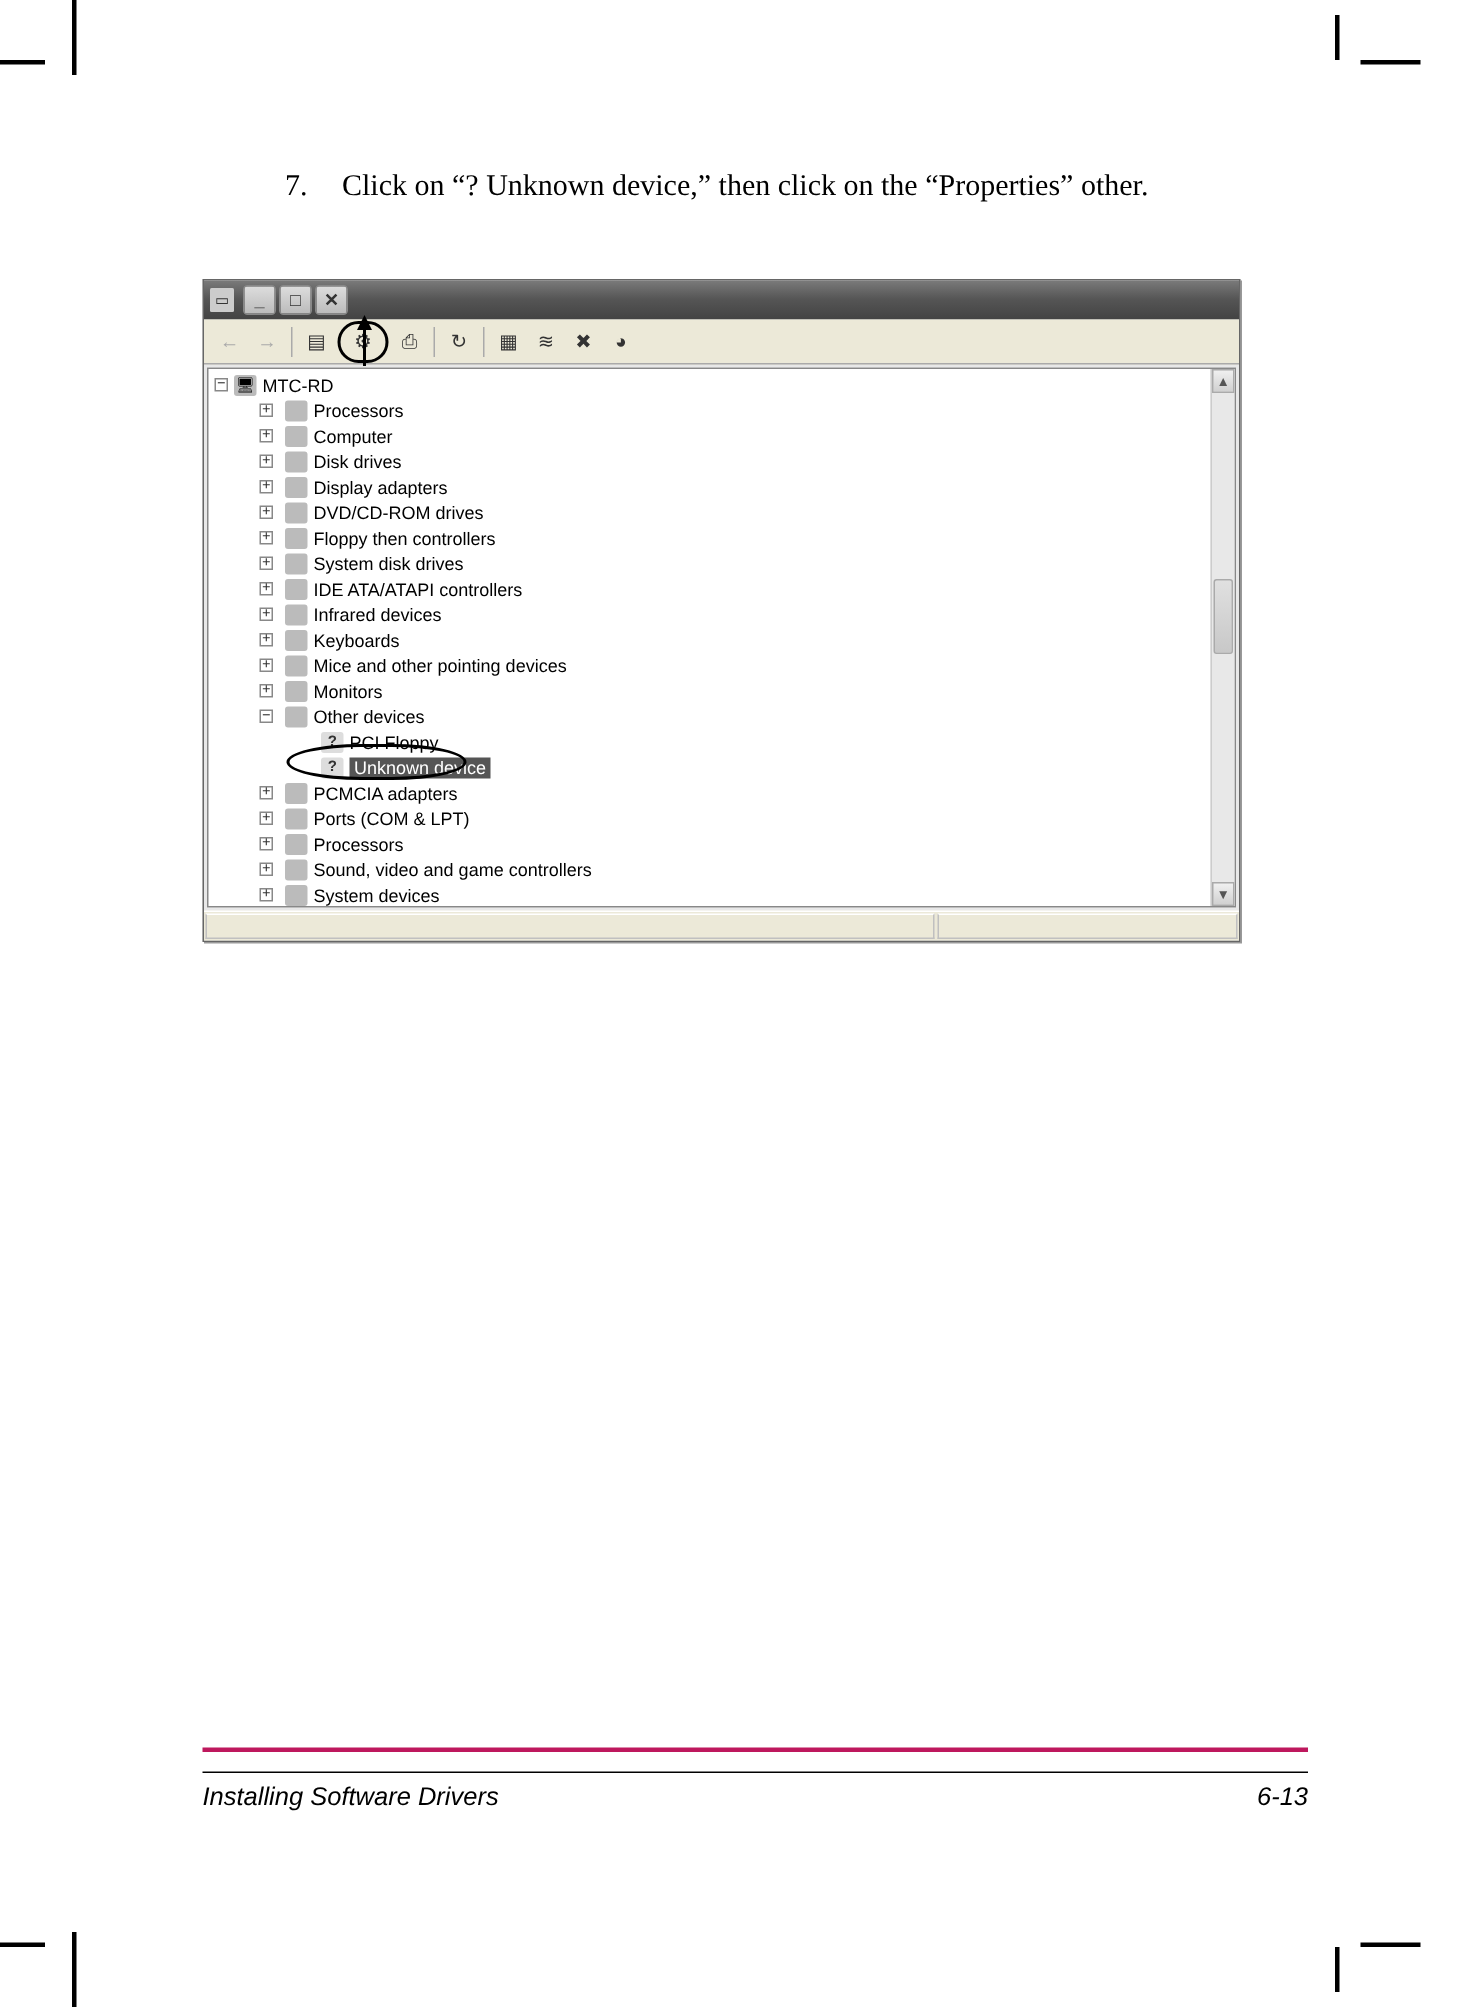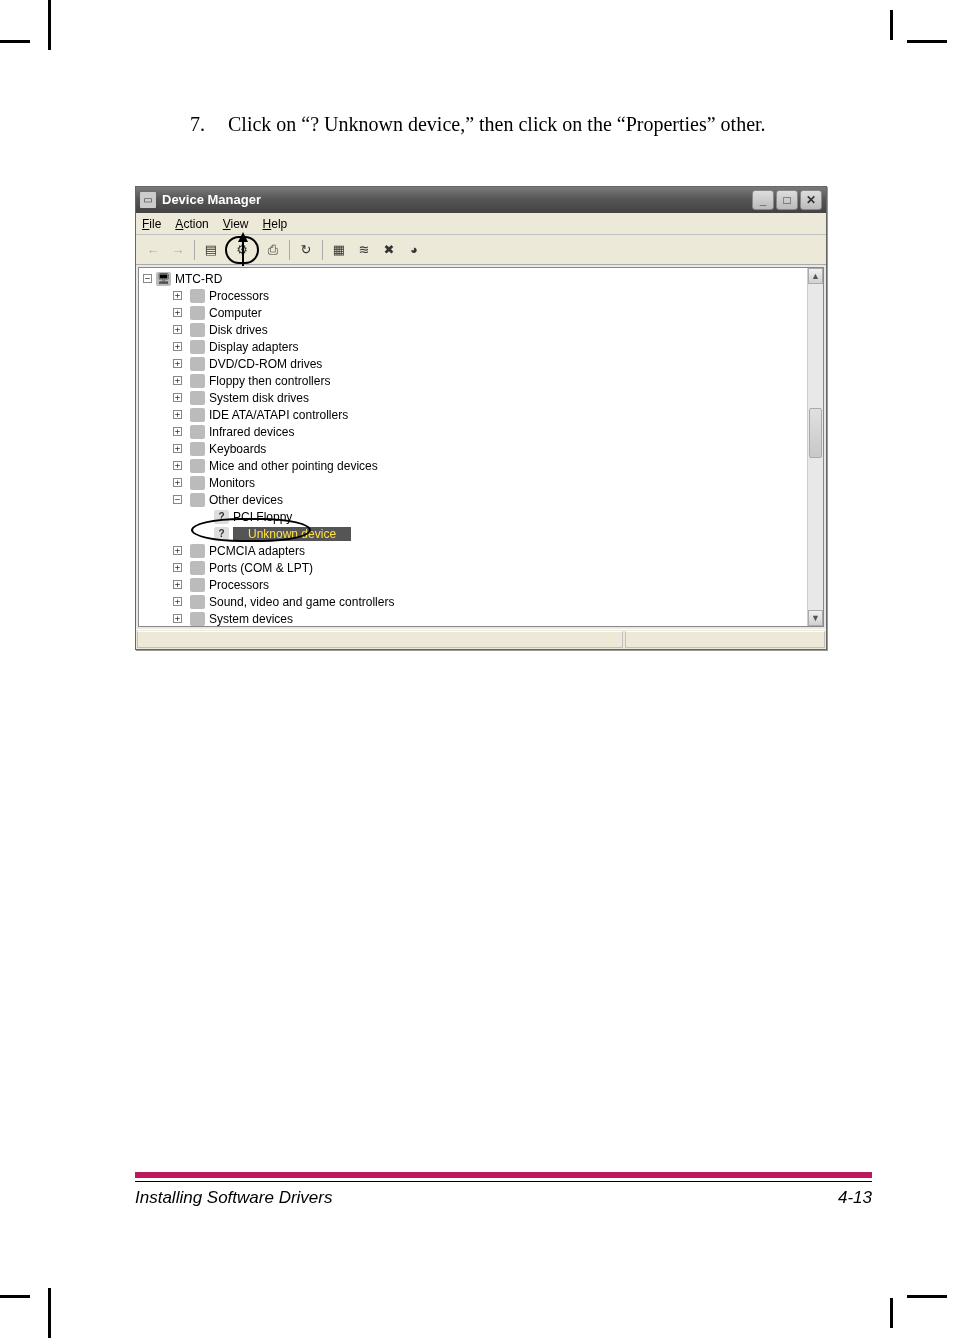--- a/index.html
+++ b/index.html
@@ -172,22 +172,22 @@
     font-size: 10px;
     flex-shrink: 0;
   }
   .node-icon.q { background: #ddd; color: #333; font-weight: bold; }
   .indent-2 { padding-left: 30px; }
   .indent-3 { padding-left: 54px; }
   .dots { color: #888; margin: 0 2px; }
 
   .selected {
     background: #555;
-    color: #fde047;
-    padding: 0 15px;
+    color: #ffffff;
+    padding: 0 3px;
   }
   .circle-annotation {
     position: absolute;
     border: 2px solid #000;
     border-radius: 50%;
     pointer-events: none;
   }
 
   .scrollbar-v {
     position: absolute;
@@ -226,22 +226,22 @@
     border-top: 1px solid #fff;
     margin: 1px;
   }
 
   
   .page-footer {
     position: absolute;
     left: 135px;
     right: 105px;
     bottom: 130px;
-    border-top: 6px solid #be185d;
-    padding-top: 2px;
+    border-top: 3px solid #be185d;
+    padding-top: 12px;
     border-bottom: none;
   }
   .page-footer-line {
     border-top: 1px solid #000;
     margin-top: 1px;
     padding-top: 6px;
     display: flex;
     justify-content: space-between;
     font-style: italic;
     font-family: Arial, sans-serif;
@@ -264,34 +264,27 @@
 
   <div class="instruction">
     <span class="num">7.</span>
     <span class="txt">Click on “? Unknown device,” then click on the “Properties” other.</span>
   </div>
 
   <div class="window">
 
     <div class="titlebar">
       <span class="win-icon">▭</span>
-      <span class="title">Device Manager</span>
       <div class="win-controls">
         <div class="win-btn">_</div>
         <div class="win-btn">□</div>
         <div class="win-btn">✕</div>
       </div>
     </div>
 
-    <div class="menubar">
-      <span><u>F</u>ile</span>
-      <span><u>A</u>ction</span>
-      <span><u>V</u>iew</span>
-      <span><u>H</u>elp</span>
-    </div>
 
     <div class="toolbar">
       <div class="tool-btn disabled">←</div>
       <div class="tool-btn disabled">→</div>
       <div class="tool-sep"></div>
       <div class="tool-btn">▤</div>
       <span class="circled-group">
         <div class="tool-btn" style="border:none">⚙</div>
       </span>
       <div class="tool-btn">⎙</div>
@@ -453,15 +446,15 @@
       <div class="cell"></div>
       <div class="cell" style="flex:0 0 200px"></div>
     </div>
 
   </div>
 </div>
 
 <div class="page-footer">
   <div class="page-footer-line">
     <span>Installing Software Drivers</span>
-    <span>4-13</span>
+    <span>6-13</span>
   </div>
 </div>
 
 </body></html>

